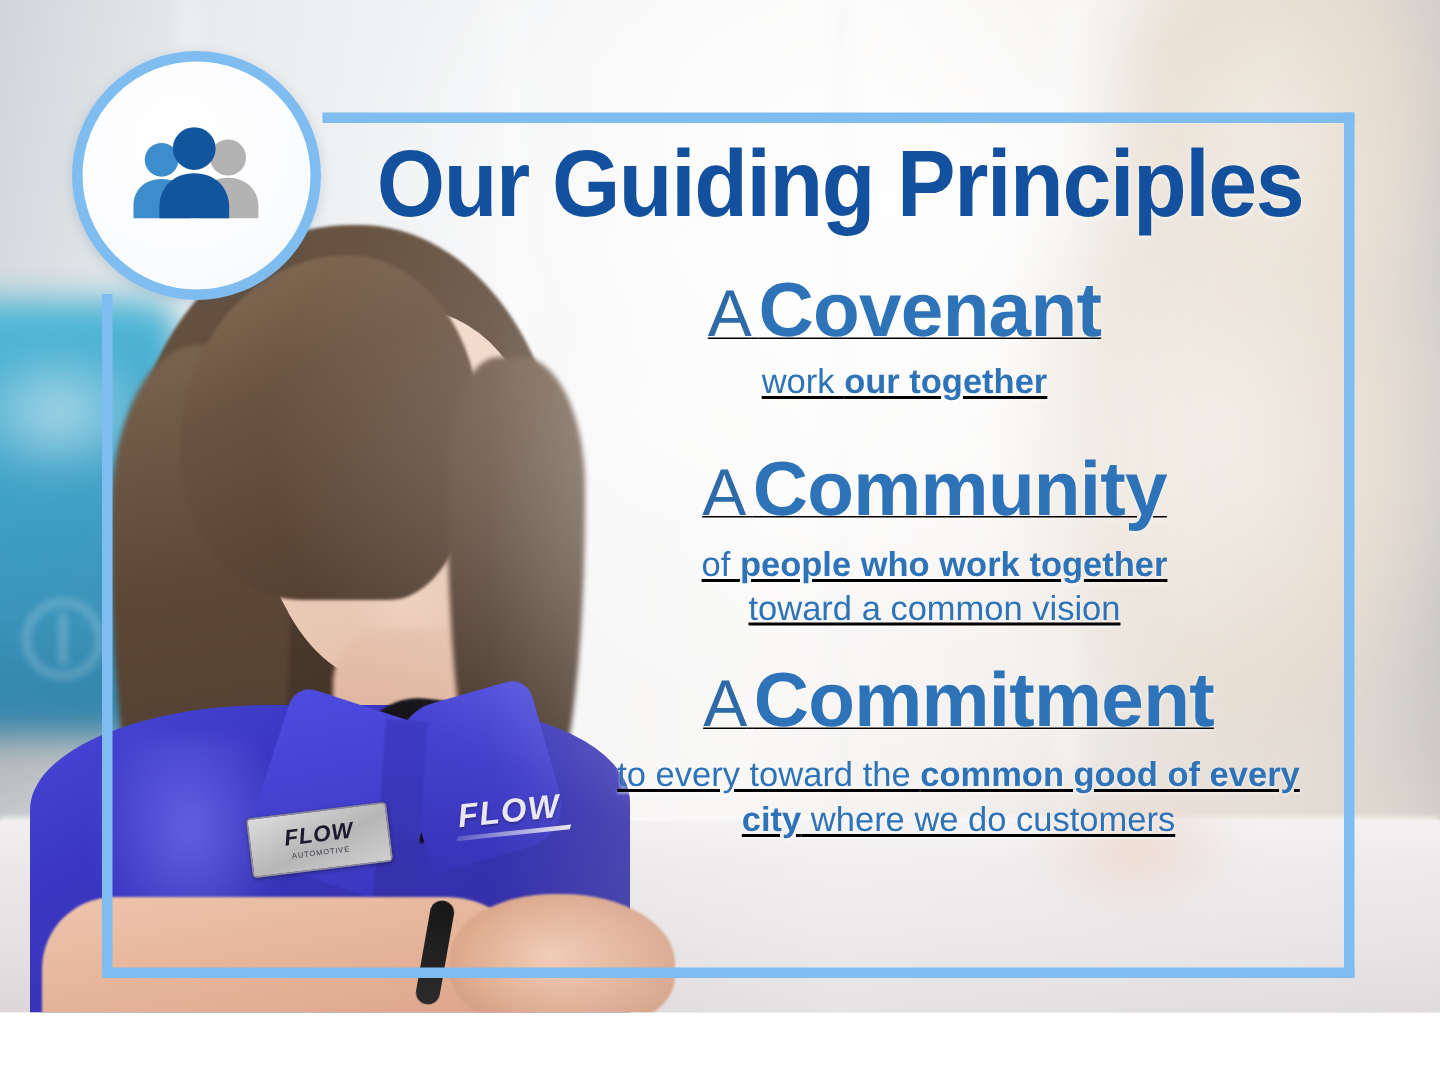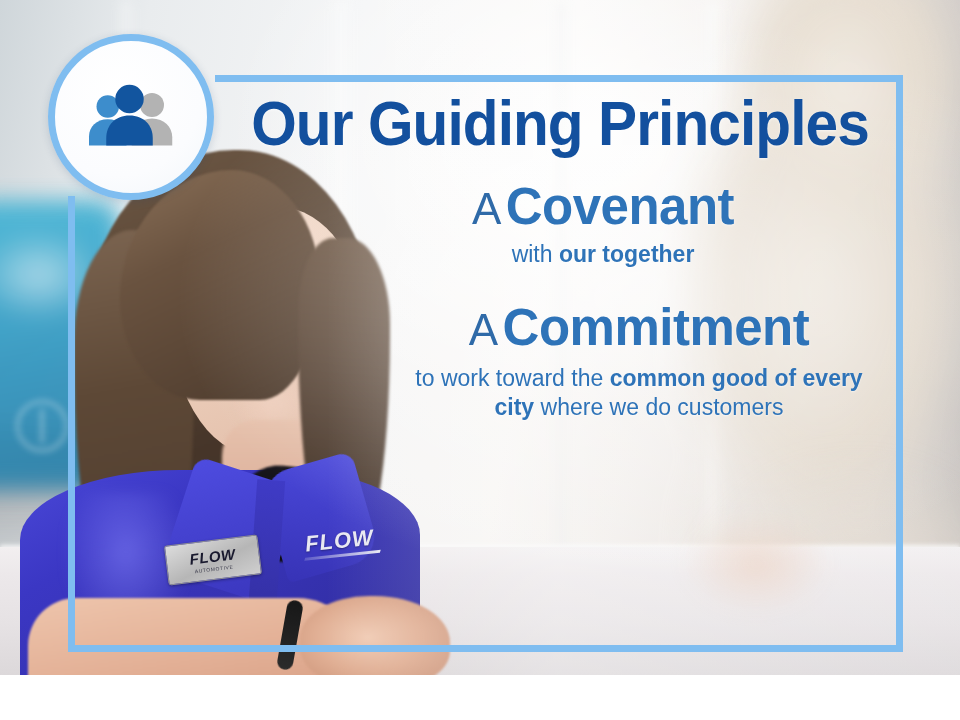--- a/index.html
+++ b/index.html
@@ -241,20 +241,21 @@
     font-size:63px;line-height:1;
     letter-spacing:-1px;
     color:#13509e;
     transform:scaleX(.93);transform-origin:50% 50%;
     text-shadow:0 1px 3px rgba(255,255,255,.65);
   }
 
   .principles{
     position:absolute;left:320px;top:180px;width:560px;
     text-align:center;
+    text-decoration:underline;
   }
   .block{margin-bottom:4px;}
   .block .title{
     line-height:1.06;
     white-space:nowrap;
     text-shadow:0 1px 3px rgba(255,255,255,.6);
   }
   .art{
     font-size:44px;font-weight:400;color:#2f6aa8;letter-spacing:0;
   }
@@ -264,21 +265,21 @@
   .sub{
     font-size:23px;line-height:1.28;color:#2e73b8;font-weight:400;
     margin-top:4px;text-shadow:0 1px 2px rgba(255,255,255,.6);
   }
   .sub b{font-weight:700;}
 
   .b-covenant{margin-left:6px;}
   .b-covenant .sub{margin-top:6px;}
   .b-community{margin-top:30px;margin-left:46px;}
   .b-community .sub{margin-top:8px;}
-  .b-commitment{margin-top:32px;margin-left:78px;text-align:center;}
+  .b-commitment{margin-top:20px;margin-left:78px;text-align:center;}
   .b-commitment .sub{margin-top:8px;}
 </style>
 </head>
 <body>
 
 <div id="stage">
 
   <div class="photo">
     <div class="bg-base"></div>
     <div class="mullion m1"></div>
@@ -359,30 +360,40 @@
   <div class="headline">Our Guiding Principles</div>
 
   <div class="principles">
 
     <div class="block b-covenant">
       <div class="title">
         <span class="art">A</span>
         <span class="kw">Covenant</span>
       </div>
       <div class="sub">
-        <span>with </span><b>our together</b>
+        <span>work </span><b>our together</b>
       </div>
     </div>
 
+    <div class="block b-community">
+      <div class="title">
+        <span class="art">A</span>
+        <span class="kw">Community</span>
+      </div>
+      <div class="sub">
+        <span>of </span><b>people who work together</b><br>
+        <span>toward a common vision</span>
+      </div>
+    </div>
 
     <div class="block b-commitment">
       <div class="title">
         <span class="art">A</span>
         <span class="kw">Commitment</span>
       </div>
       <div class="sub">
-        <span>to work toward the </span><b>common good of every city</b><span> where we do customers</span>
+        <span>to every toward the </span><b>common good of every city</b><span> where we do customers</span>
       </div>
     </div>
 
   </div>
 
 </div>
 
 </body></html>

